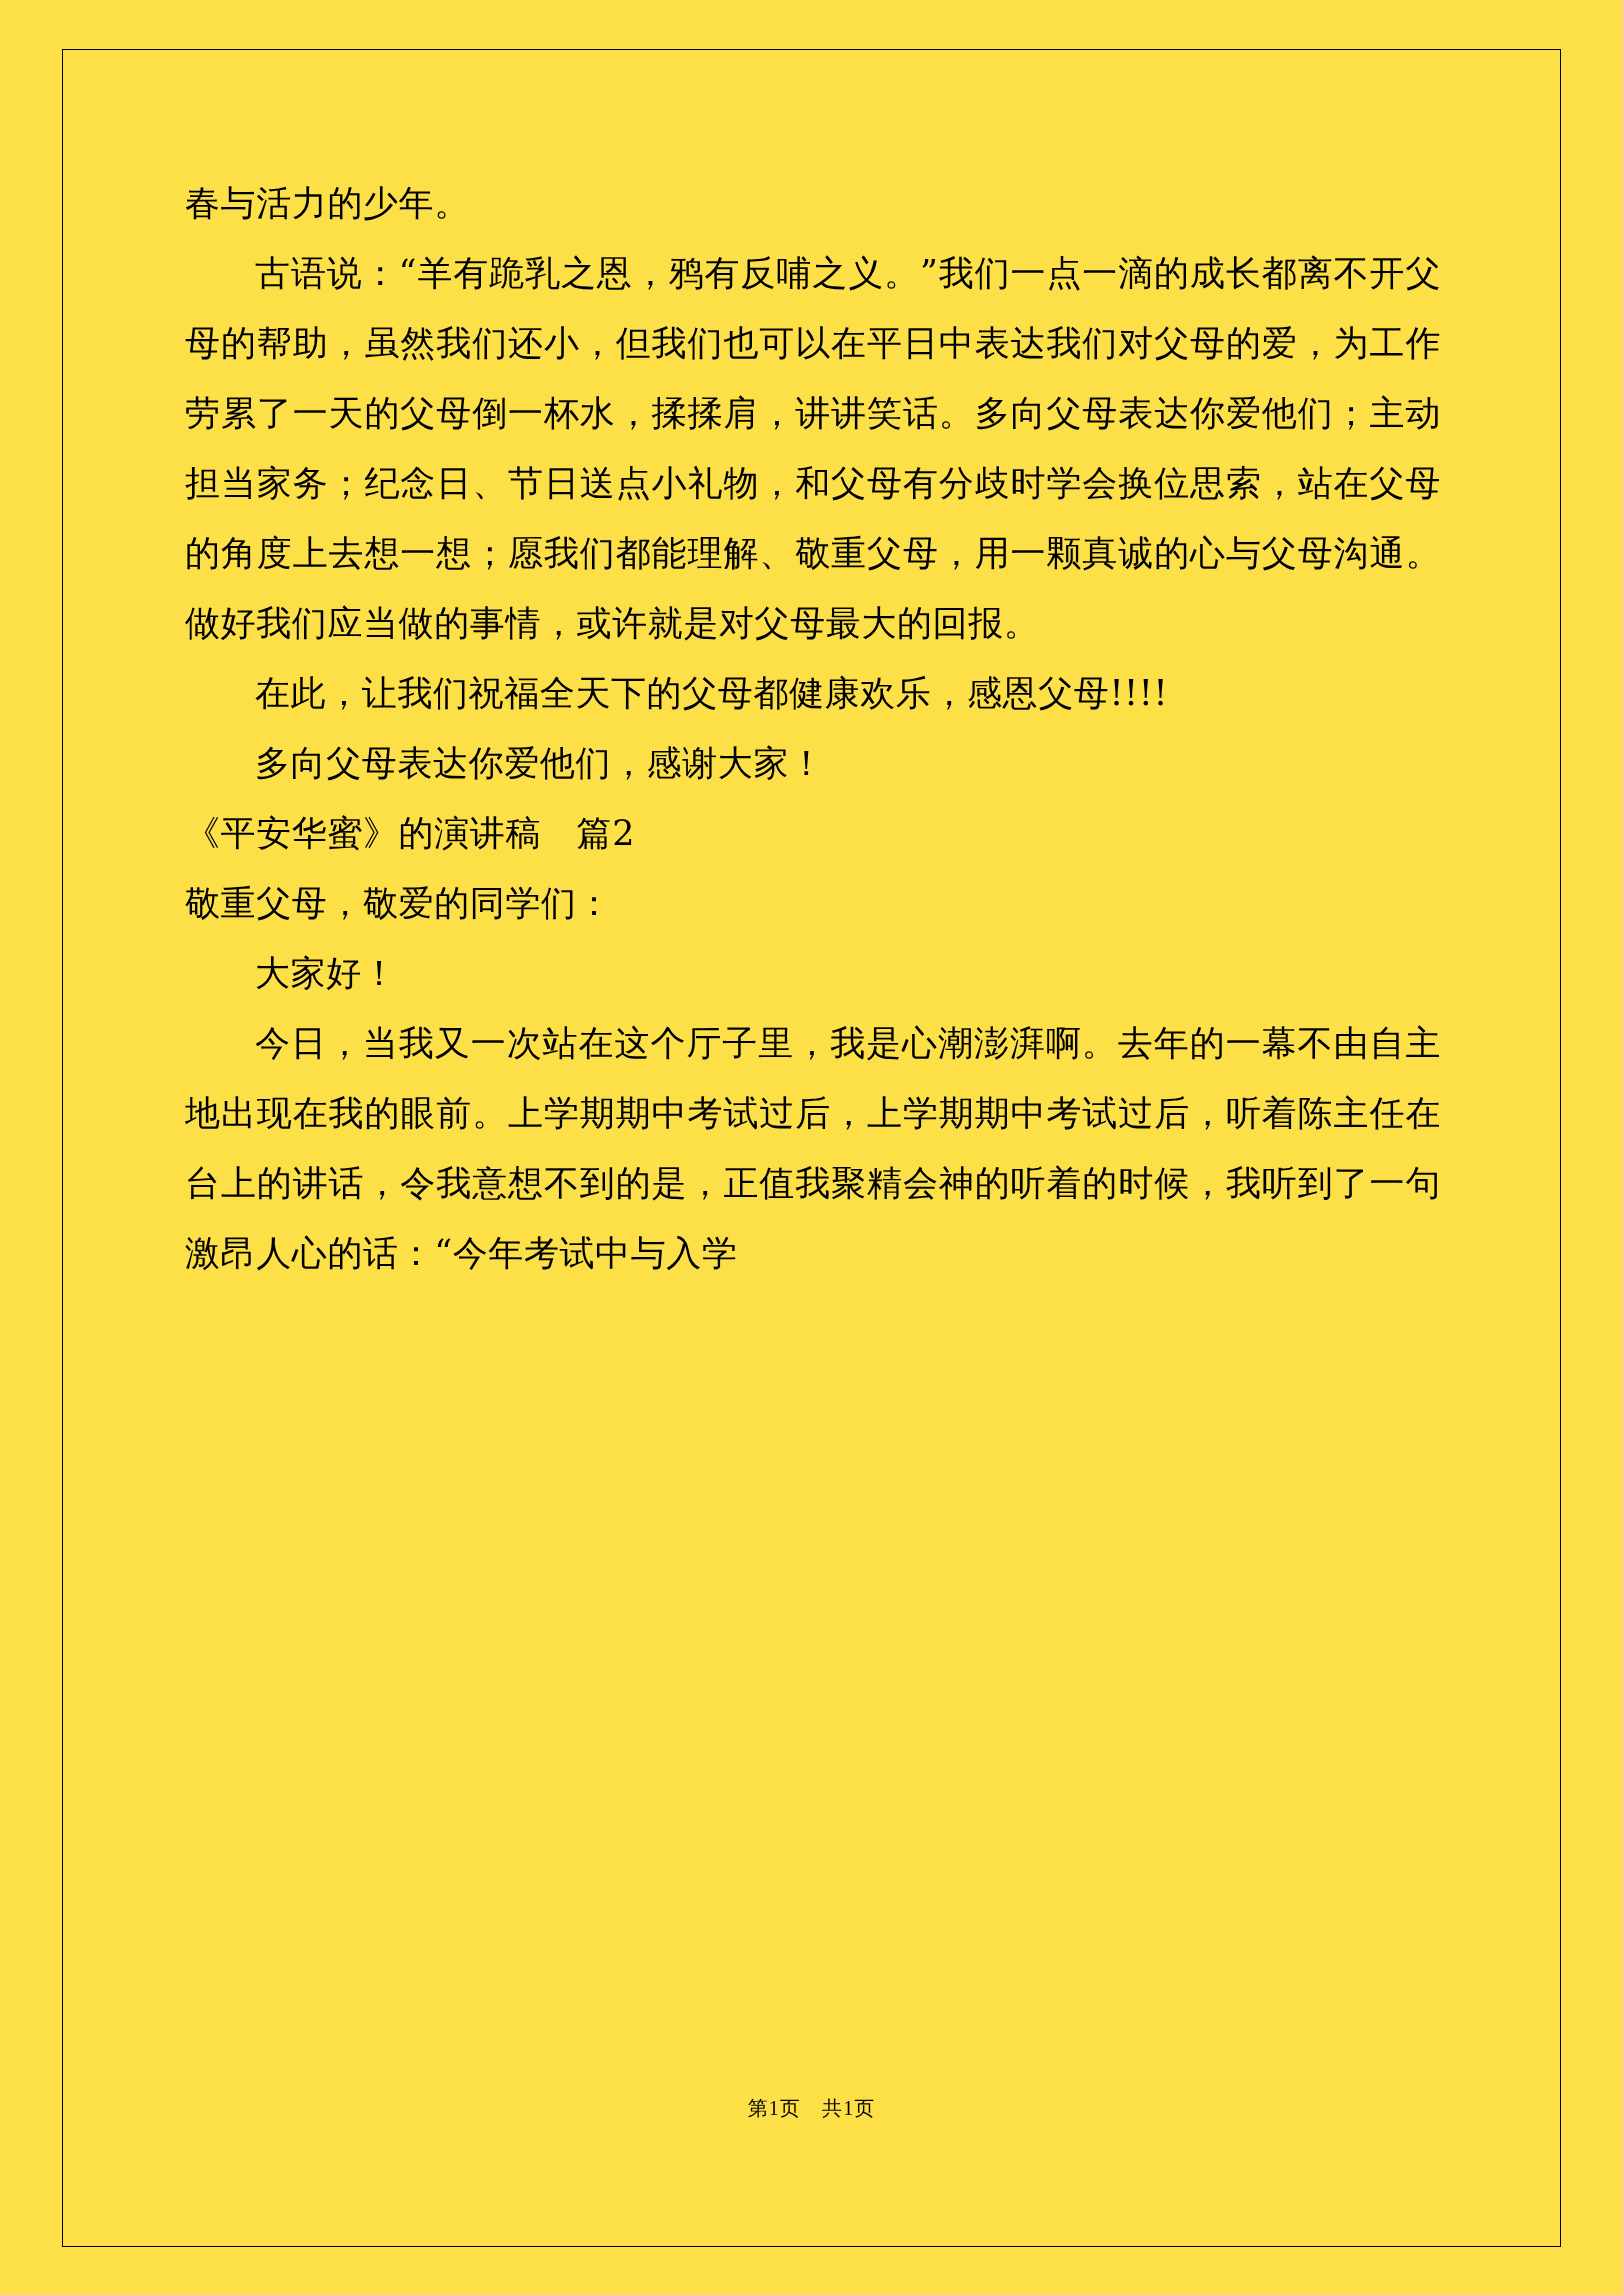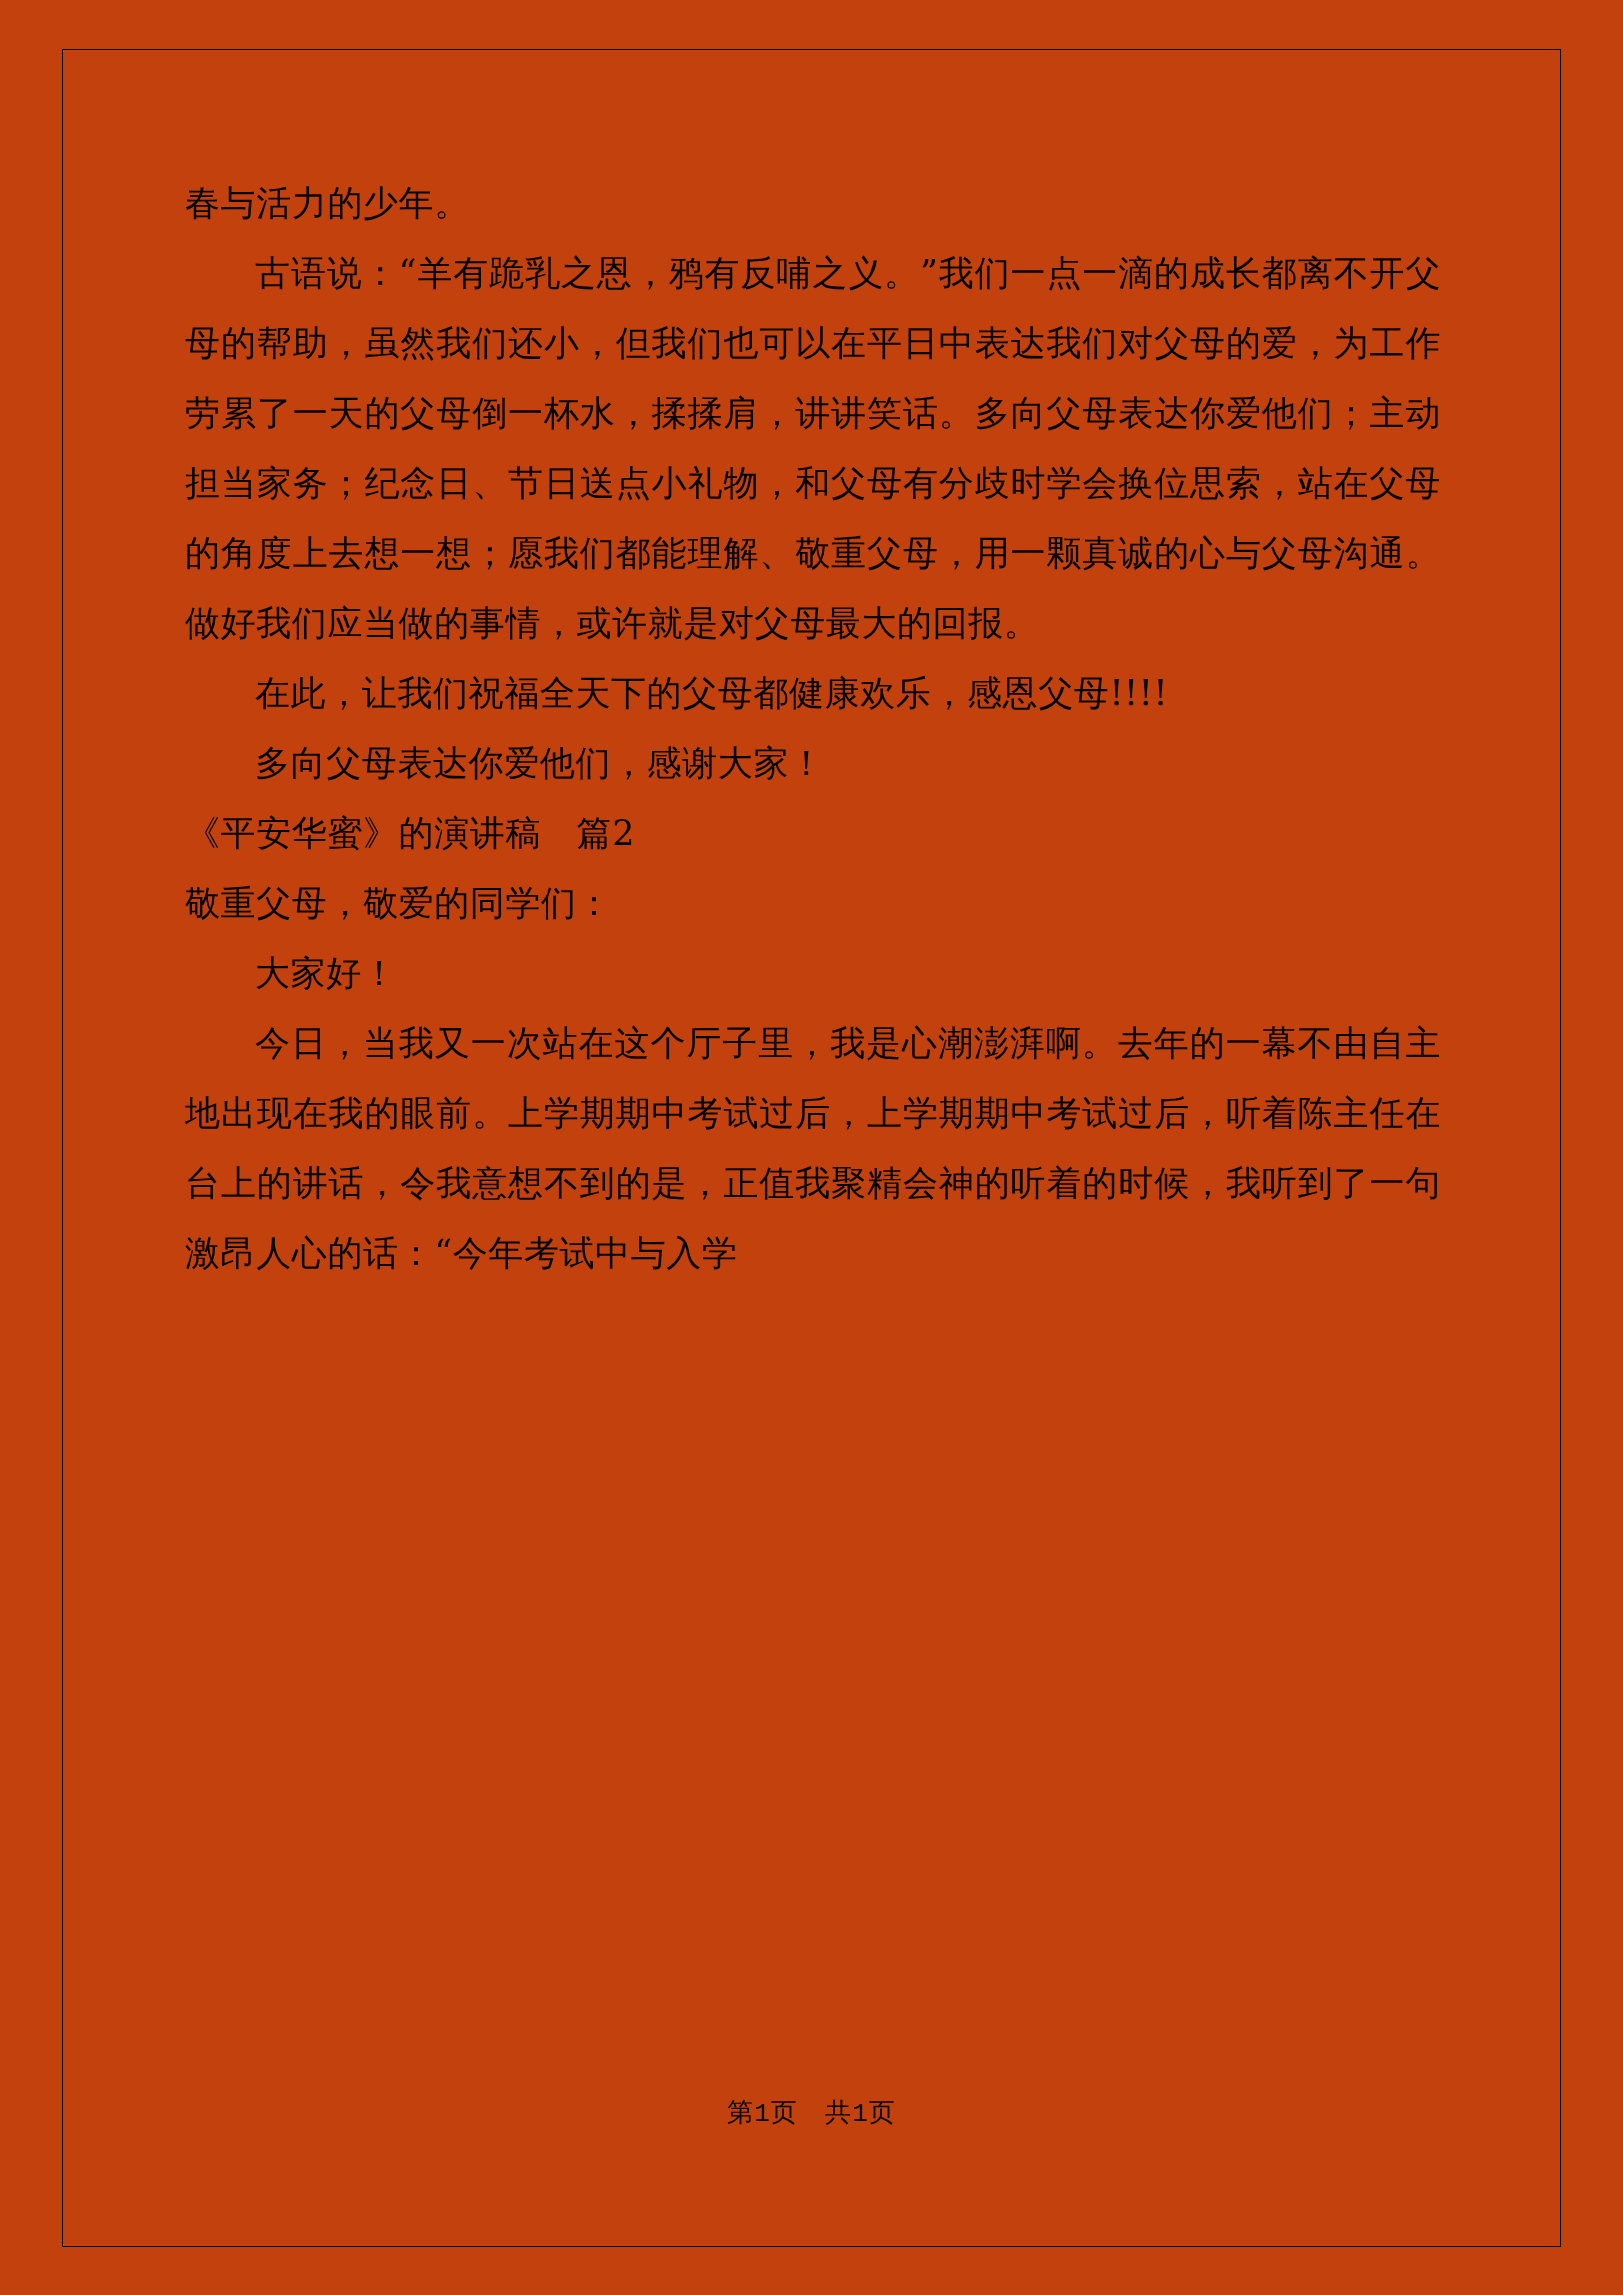--- a/index.html
+++ b/index.html
@@ -7,21 +7,21 @@
     padding: 0;
     background: #ffffff;
   }
   body {
     font-family: "DejaVu Serif", "Liberation Serif", serif;
   }
   .page {
     position: relative;
     width: 1623px;
     height: 2295px;
-    background: #c2410c;
+    background: #fde047;
     box-sizing: border-box;
     padding-left: 28px;
   }
   
   .page-frame {
     position: absolute;
     left: 62px;
     top: 49px;
     width: 1499px;
     height: 2198px;
@@ -50,24 +50,24 @@
   }
   p.noindent {
     text-indent: 0;
   }
   .footer {
     position: absolute;
     left: 0;
     right: 0;
     top: 2095px;
     text-align: center;
-    font-size: 26px;
+    font-size: 20px;
     color: #000000;
     letter-spacing: 1.1px;
-    font-family: Liberation Mono, monospace;
+    font-family: Liberation Serif, serif;
   }
 </style>
 </head>
 <body>
 
 <div class="page">
   <div class="page-frame"></div>
 
   <div class="content">
     <p class="noindent">春与活力的少年。</p>

